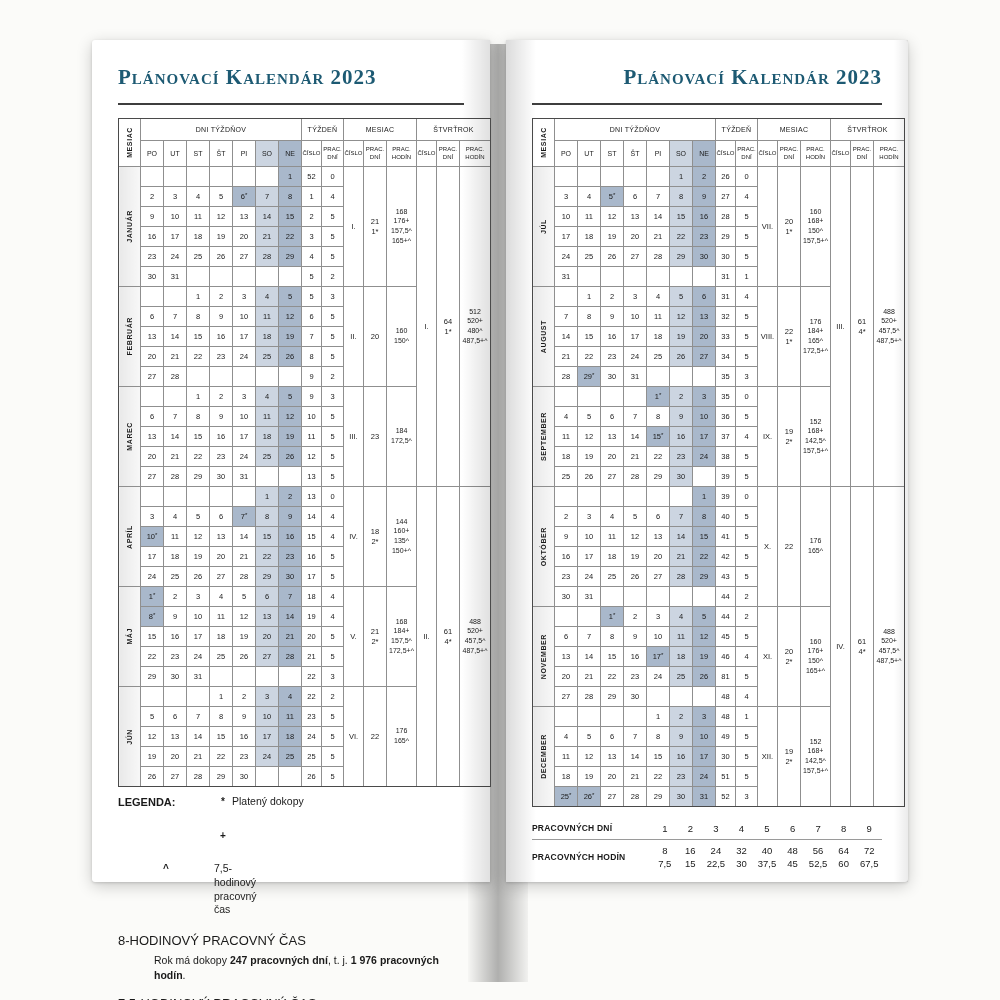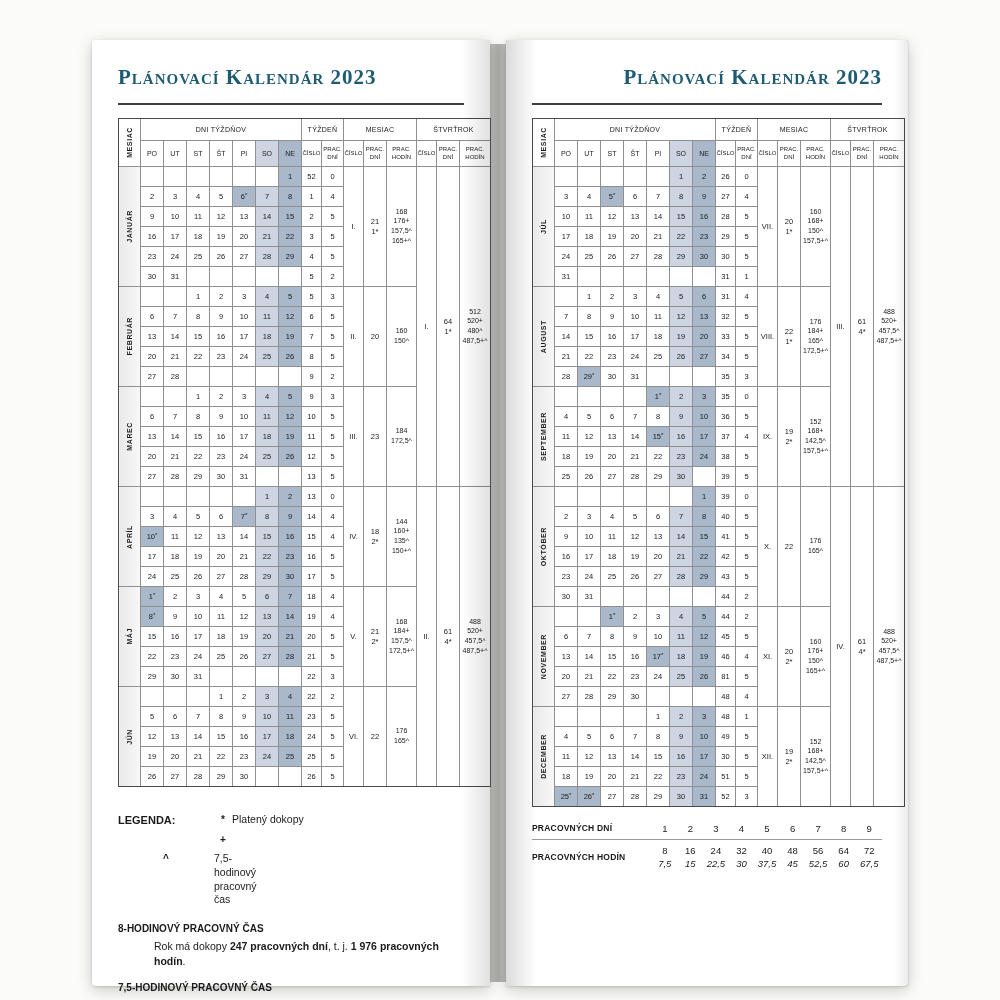--- a/index.html
+++ b/index.html
@@ -7,21 +7,21 @@
     width:1000px;height:1000px;background:#fbfbf9;
     font-family:"Liberation Sans", sans-serif;color:#1a1a1a;
     -webkit-font-smoothing:antialiased;
   }
   .scene{position:relative;width:1000px;height:1000px;overflow:hidden;}
   .spine{
     position:absolute;left:468px;top:44px;width:60px;height:938px;z-index:0;
     background:linear-gradient(to right, rgba(0,0,0,0.02), rgba(0,0,0,0.30) 50%, rgba(0,0,0,0.04));
   }
   .page{
-    position:absolute;top:40px;height:946px;background:#ffffff;z-index:1;
+    position:absolute;top:40px;height:842px;background:#ffffff;z-index:1;
     box-shadow:0 4px 16px rgba(0,0,0,0.20), 0 1px 3px rgba(0,0,0,0.15);
   }
   .page.left{left:92px;width:398px;border-radius:3px 0 0 3px;}
   .page.right{left:506px;width:402px;border-radius:0 3px 3px 0;}
   .page.left::after{
     content:"";position:absolute;top:0;right:0;width:28px;height:100%;pointer-events:none;
     background:linear-gradient(to right, rgba(0,0,0,0), rgba(0,0,0,0.12));
   }
   .page.right::before{
     content:"";position:absolute;top:0;left:0;width:30px;height:100%;pointer-events:none;
@@ -57,35 +57,35 @@
   .sun{background:#a9b8cb;}
   .hol{background:#a9b8cb;}
   .mname{background:linear-gradient(to right,#e9e9e9,#f8f8f8);}
   .vtext{writing-mode:vertical-rl;transform:rotate(180deg);font-size:7px;font-weight:bold;letter-spacing:0.6px;margin:0 auto;}
   .wnum{font-size:7.5px;}
   .stack{display:flex;flex-direction:column;justify-content:center;gap:1px;font-size:7px;line-height:1.25;}
   .stack.big{font-size:7.5px;}
   .roman{font-size:7.5px;}
   .st{font-size:6px;position:relative;top:-2px;}
 
-  .legend{margin-top:26px;display:grid;grid-template-columns:96px 18px 1fr;row-gap:6px;font-size:10.5px;line-height:1.3;}
+  .legend{margin-top:8px;display:grid;grid-template-columns:96px 18px 1fr;row-gap:20px;font-size:10.5px;line-height:1.3;}
   .leg-label{font-weight:bold;font-size:11px;}
   .leg-sym{text-align:center;font-weight:bold;font-size:10px;}
   .sections{margin-top:16px;}
-  .sec-h{font-weight:bold;font-size:10px;margin:14px 0 5px 0;}
+  .sec-h{font-weight:normal;font-size:13px;margin:14px 0 5px 0;}
   .sec-p{margin:0 0 2px 0;font-size:10.5px;line-height:1.4;padding-left:36px;}
   .sec-p b{font-weight:bold;}
 
   .hours{margin-top:10px;}
   .hrow{display:grid;grid-template-columns:120px repeat(9,1fr);align-items:center;}
   .hrow.r1{height:22px;border-bottom:1px solid #9a9a9a;}
   .hrow.r2{padding:5px 0 4px 0;}
   .hlabel{font-weight:bold;font-size:8.5px;letter-spacing:0.2px;text-align:left;}
   .hcell{text-align:center;font-size:9.5px;}
-  .hcell .l2{margin-top:2px;font-style:italic;}
+  .hcell .l2{margin-top:2px;}
 </style>
 </head>
 <body>
 
 <div class="scene">
   <div class="spine"></div>
 
   <div class="page left">
     <div class="content">
       <h1 class="title">Plánovací Kalendár 2023</h1>

